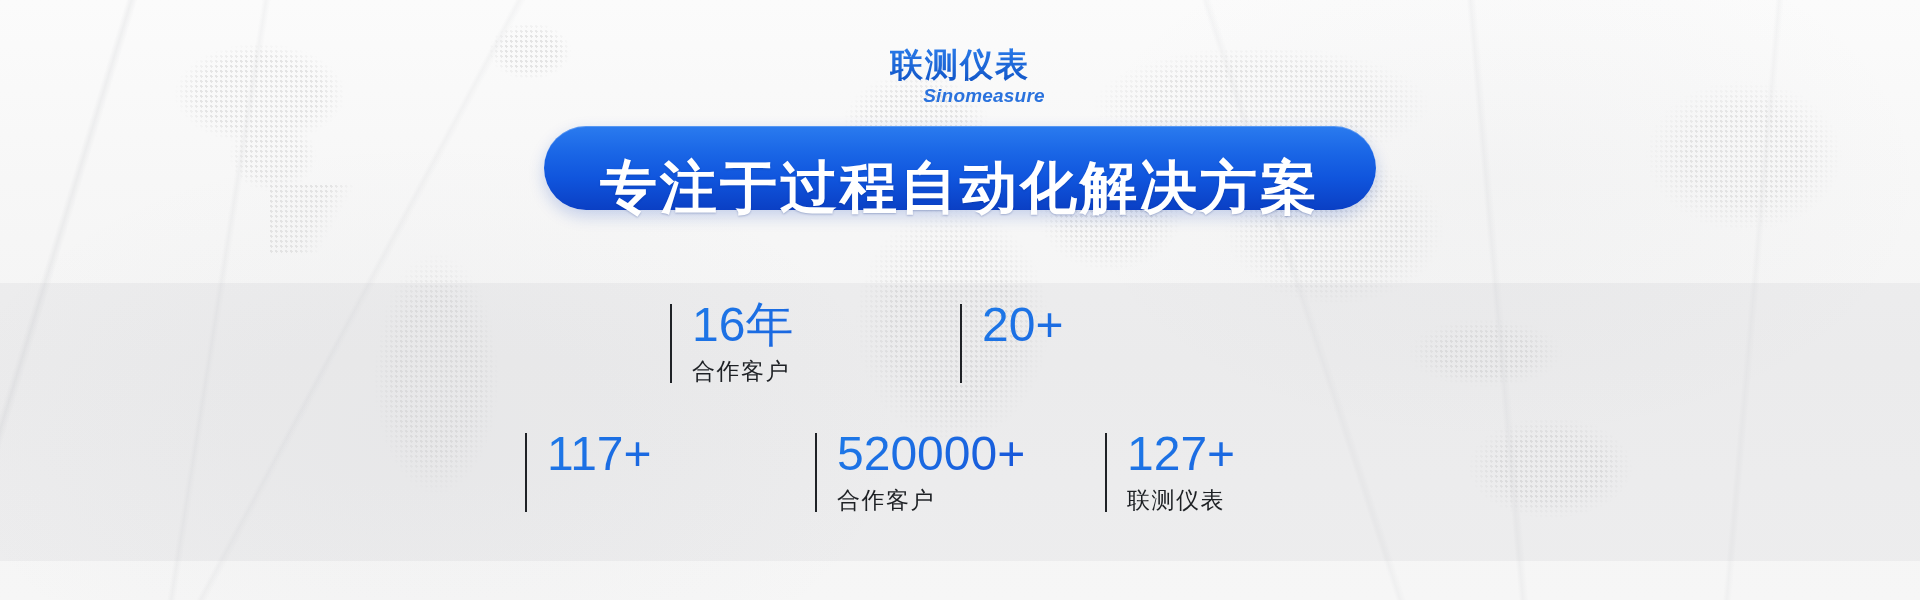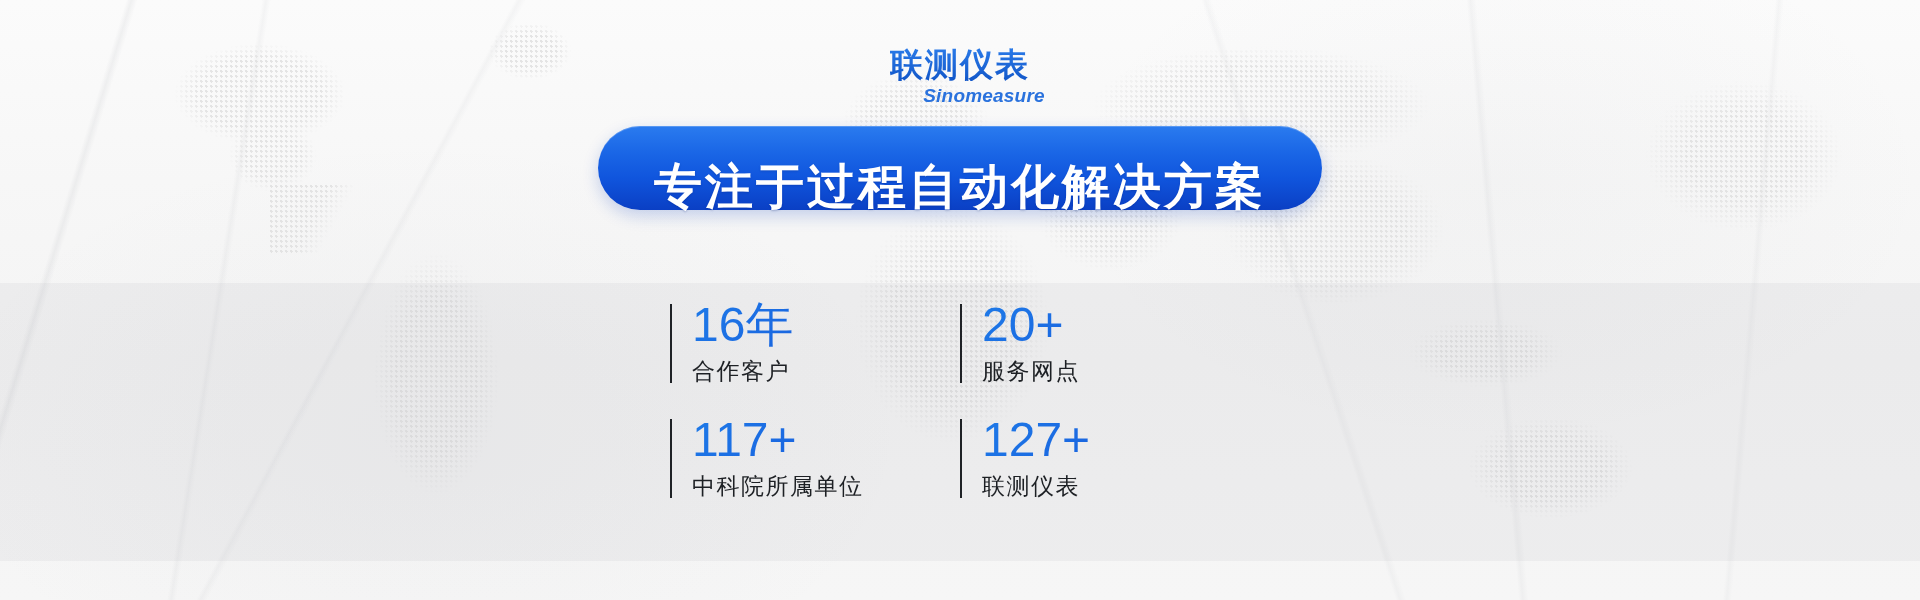--- a/index.html
+++ b/index.html
@@ -122,21 +122,21 @@
         #2a7bef 0%,
         #1a66e6 32%,
         #1055dd 62%,
         #0a3fc4 100%);
     box-shadow:
       0 6px 16px rgba(16, 70, 190, 0.22),
       inset 0 1px 0 rgba(255,255,255,0.22);
   }
   .pill-text {
     font-family: "Liberation Sans", "DejaVu Sans", sans-serif;
-    font-size: 48px;
+    font-size: 57px;
     font-weight: 700;
     letter-spacing: 3px;
     color: #ffffff;
     white-space: nowrap;
     line-height: 1;
     text-shadow: 0 1px 2px rgba(0,30,110,0.25);
     margin-top: 38px;
   }
 
   
@@ -145,21 +145,21 @@
     left: 0;
     right: 0;
     top: 300px;
   }
   .stats-row {
     display: flex;
     justify-content: center;
     gap: 0;
   }
   .stats-row + .stats-row {
-    margin-top: 28px;
+    margin-top: 42px;
   }
   .stat {
     position: relative;
     width: 290px;
     padding-left: 22px;
     box-sizing: border-box;
   }
   .stat::before {
     content: "";
     position: absolute;
@@ -271,28 +271,30 @@
 
   <div class="stats">
 
     <div class="stats-row">
       <div class="stat">
         <span class="stat-value">16年</span>
         <span class="stat-label">合作客户</span>
       </div>
       <div class="stat">
         <span class="stat-value">20+</span>
-        <span class="stat-label">服务网点</span>
       </div>
     </div>
 
     <div class="stats-row">
       <div class="stat">
         <span class="stat-value">117+</span>
-        <span class="stat-label">中科院所属单位</span>
+      </div>
+      <div class="stat">
+        <span class="stat-value">520000+</span>
+        <span class="stat-label">合作客户</span>
       </div>
       <div class="stat">
         <span class="stat-value">127+</span>
         <span class="stat-label">联测仪表</span>
       </div>
     </div>
 
   </div>
 
 </div>

